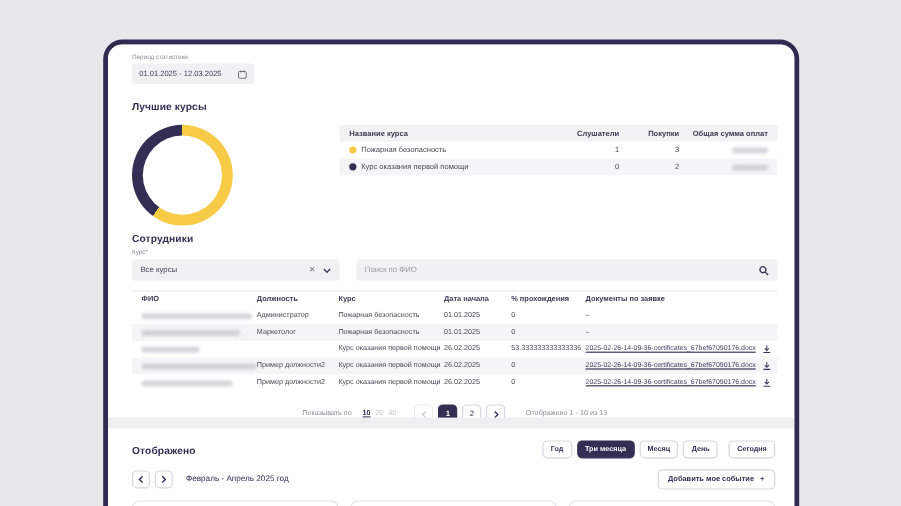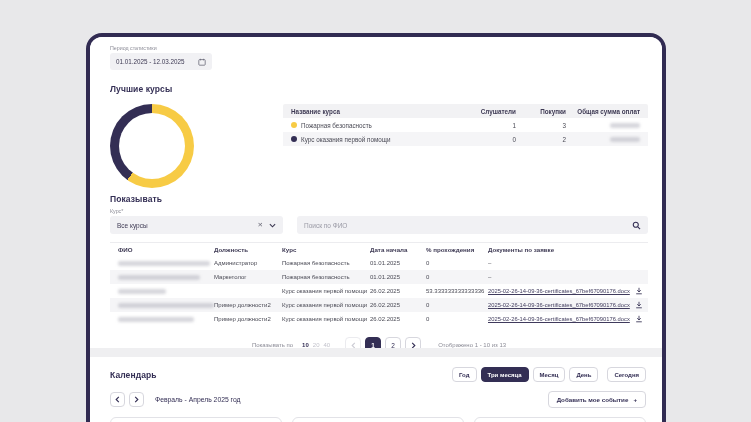--- a/index.html
+++ b/index.html
@@ -152,21 +152,21 @@
           </div>
           <div class="ct-l">0</div>
           <div class="ct-p">2</div>
           <div class="ct-s">
               <span class="chip chip-amount"></span>
             </div>
         </div>
       </div>
     </div>
 
-    <div class="h2">Показывать</div>
+    <div class="h2">Сотрудники</div>
     <div class="tiny-lbl" style="margin-top:4px;">Курс*</div>
 
     <div class="filter-row">
       <div class="select">
         <span class="grow">Все курсы</span>
         <span class="x-icon">✕</span>
         <span>
           <svg width="7" height="5" viewBox="0 0 8 5" fill="none" stroke="#3e3a54" stroke-width="1.3">
               <polyline points="1,1 4,4 7,1"></polyline>
             </svg>
@@ -308,21 +308,21 @@
       </span>
       <span class="pag-info">Отображено 1 - 10 из 13</span>
     </div>
 
   </section>
 
   <div class="section-gap"></div>
 
   <section class="card card-cal">
     <div class="cal-head">
-      <div class="h2">Календарь</div>
+      <div class="h2">Отображено</div>
       <div class="view-btns">
         <span class="vbtn">Год</span>
         <span class="vbtn active">Три месяца</span>
         <span class="vbtn">Месяц</span>
         <span class="vbtn">День</span>
         <span class="vbtn today">Сегодня</span>
       </div>
     </div>
 
     <div class="cal-nav">

